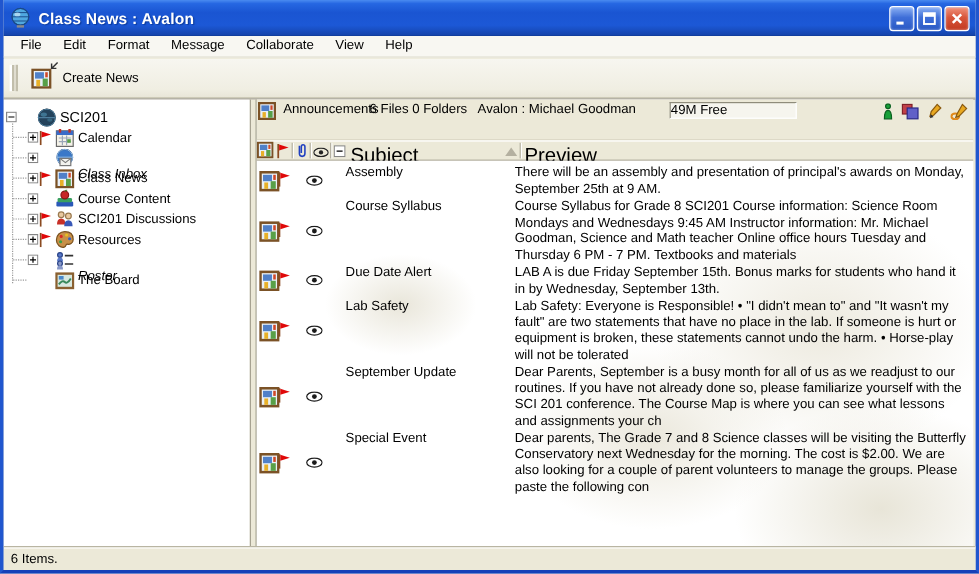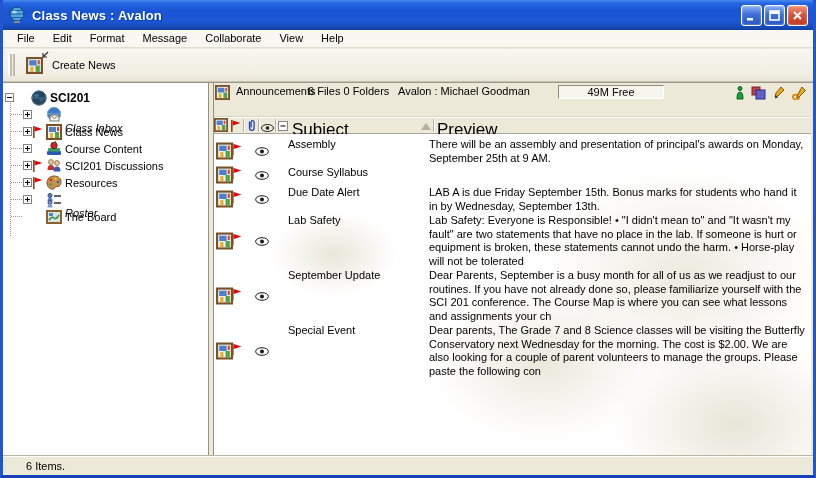--- a/index.html
+++ b/index.html
@@ -61,21 +61,21 @@
   .spacer9 { width:9px; flex:none; }
   
   .panelheader { position:relative; height:34px; background:#ECE9D8; border-bottom:1px solid #D9D5C3; }
   .panelheader > span { position:absolute; top:2px; }
   .ph-icon { left:1px; top:1px; }
   .ph-folder { left:22px; }
   .ph-counts { left:94px; }
   .ph-conn { left:184px; }
   .gauge { position:absolute; left:344px; top:1px; width:106px; height:14px; background:#F6F5EE;
     border-top:1px solid #8F8C7B; border-left:1px solid #8F8C7B; border-bottom:1px solid #fff; border-right:1px solid #fff;
-    text-align:center; line-height:13px; font-size:11px; }
+    line-height:13px; font-size:11px; }
   .ph-tools { position:absolute; right:4px; top:1px; display:flex; gap:7px; align-items:center; height:16px; }
   
   .colheader { position:relative; height:17px; background:#ECE9D8; border-top:1px solid #FFF; border-bottom:1px solid #ACA899; }
   .colheader > * { position:absolute; top:1px; }
   .vsep { width:0; height:13px; border-left:1px solid #B6B2A2; border-right:1px solid #fff; top:1px; }
   .sorttri { width:0; height:0; border-left:5px solid transparent; border-right:5px solid transparent; border-bottom:7px solid #B4B0A0; top:5px; }
   .colhead-label { font-size:17px; top:2px; }
   
   .list { position:relative; height:322px; overflow:hidden; background:#fff; padding-top:3px; }
   .watermark { position:absolute; inset:0; pointer-events:none;
@@ -97,21 +97,21 @@
   .sbtn { position:absolute; top:1px; width:15px; height:14px; border:1px solid #B5B1A4; border-radius:2px;
     background:linear-gradient(180deg,#FBFBF8,#E8E6DB); display:flex; align-items:center; justify-content:center; }
   .sbtn.left { left:2px; }
   .sbtn.right { right:2px; }
   .thumb { position:absolute; left:20px; top:1px; width:183px; height:14px; border:1px solid #9DB4E4; border-radius:2px;
     background:linear-gradient(180deg,#DCE8FC 0%,#C4D6F8 50%,#B4C8F4 100%); }
   .thumb::after { content:""; position:absolute; left:50%; top:4px; width:9px; height:6px; transform:translateX(-50%);
     background:repeating-linear-gradient(90deg,#8FA8DC 0 1px,transparent 1px 3px); }
   
   .statusbar { position:absolute; left:0; top:455px; width:810px; height:20px; background:#ECE9D8;
-    border-top:1px solid #B9B5A2; box-shadow:inset 0 1px 0 #fff; display:flex; align-items:center; padding-left:23px; }
+    border-top:1px solid #B9B5A2; box-shadow:inset 0 1px 0 #fff; display:flex; align-items:center; padding-left:6px; }
 </style>
 </head>
 <body>
 
 <div class="window">
 
   <div class="titlebar">
     <svg class="app-icon" viewBox="0 0 18 18">
       <circle cx="9" cy="8" r="7" fill="#4FA8E0" stroke="#1A4A88"></circle>
       <path d="M9 1 a7 7 0 0 1 0 14 M9 1 a7 7 0 0 0 0 14 M2 8 h14 M3.5 4.5 h11 M3.5 11.5 h11" stroke="#1A4A88" fill="none" stroke-width="0.8"></path>
@@ -179,23 +179,44 @@
             <rect x="0.5" y="0.5" width="8" height="8" fill="#fff" stroke="#848484"></rect>
             <path d="M2 4.5 h5" stroke="#000"></path>
           </svg>
         <span class="root-gap"></span>
         <svg class="ticon" viewBox="0 0 16 16">
           <circle cx="8" cy="8" r="7" fill="#24435C" stroke="#0B1C2A"></circle>
           <path d="M8 1 a7 7 0 0 1 0 14 M8 1 a7 7 0 0 0 0 14 M1 8 h14" stroke="#4E7E9E" fill="none" stroke-width="0.9"></path>
           <ellipse cx="5.5" cy="5.5" rx="2.6" ry="1.8" fill="#3E7492"></ellipse>
           <ellipse cx="10.5" cy="10" rx="2.2" ry="1.5" fill="#35657F"></ellipse>
         </svg>
-        <span class="tlabel" style="font-size:12px;font-weight:bold;">SCI201</span>
-      </div>
-
+        <span class="tlabel" style="font-size:12px;">SCI201</span>
+      </div>
+
+      <div class="treerow child">
+        <svg class="exp" viewBox="0 0 9 9">
+            <rect x="0.5" y="0.5" width="8" height="8" fill="#fff" stroke="#848484"></rect>
+            <path d="M2 4.5 h5 M4.5 2 v5" stroke="#000"></path>
+          </svg>
+        <span class="flagslot">
+            <svg width="10" height="12" viewBox="0 0 10 12">
+              <rect x="0" y="0" width="1.6" height="12" fill="#8A4A20"></rect>
+              <path d="M1.6 0.5 L9.5 3 L1.6 5.5 Z" fill="#E00808"></path>
+            </svg>
+          </span>
+        <svg class="ticon" viewBox="0 0 16 16">
+          <rect x="1" y="2" width="14" height="13" fill="#F4F2E8" stroke="#6A6A6A"></rect>
+          <rect x="1" y="2" width="14" height="3.5" fill="#3A6CC8"></rect>
+          <path d="M3 8 h10 M3 11 h10 M6 6 v8 M9.5 6 v8" stroke="#9AA6B8" stroke-width="1"></path>
+          <rect x="3" y="0.5" width="2" height="3" fill="#C03028"></rect>
+            <rect x="11" y="0.5" width="2" height="3" fill="#C03028"></rect>
+          <rect x="10" y="9" width="3" height="3" fill="#58A048"></rect>
+        </svg>
+        <span class="tlabel">Calendar</span>
+      </div>
 
       <div class="treerow child">
         <svg class="exp" viewBox="0 0 9 9">
             <rect x="0.5" y="0.5" width="8" height="8" fill="#fff" stroke="#848484"></rect>
             <path d="M2 4.5 h5 M4.5 2 v5" stroke="#000"></path>
           </svg>
         <span class="flagslot"></span>
         <svg class="ticon" viewBox="0 0 16 16">
           <circle cx="8" cy="7" r="6.5" fill="#3A78C8" stroke="#1A4A88"></circle>
           <path d="M8 0.5 a6.5 6.5 0 0 1 0 13 M8 0.5 a6.5 6.5 0 0 0 0 13 M1.5 7 h13" stroke="#9CC2E8" fill="none" stroke-width="0.8"></path>
@@ -433,20 +454,21 @@
             <svg class="flag" width="10" height="13" viewBox="0 0 10 12">
                 <rect x="0" y="0" width="1.6" height="12" fill="#8A4A20"></rect>
                 <path d="M1.6 0.5 L9.5 3 L1.6 5.5 Z" fill="#E00808"></path>
               </svg>
           </span>
           <span class="cell-eye"><svg width="14" height="9" viewBox="0 0 14 9">
                 <ellipse cx="7" cy="4.5" rx="6.4" ry="3.8" fill="none" stroke="#1A1A1A" stroke-width="1"></ellipse>
                 <circle cx="7" cy="4.5" r="2" fill="#1A1A1A"></circle>
               </svg></span>
           <span class="cell-subject">Course Syllabus</span>
+          <span class="cell-preview">Course Syllabus for Grade 8 SCI201  Course information: Science Room Mondays and Wednesdays 9:45 AM  Instructor information: Mr. Michael Goodman, Science and Math teacher Online office hours Tuesday and Thursday 6 PM - 7 PM. Textbooks and materials</span>
         </div>
 
         <div class="msgrow">
           <span class="cell-icon">
             <svg class="news" width="17" height="18" viewBox="0 0 16 16">
                 <rect width="16" height="16" fill="#7B5226"></rect>
                 <rect x="2" y="2" width="12" height="12" fill="#E9F0F7"></rect>
                 <rect x="3" y="3" width="7" height="5" fill="#5080C8"></rect>
                 <rect x="11" y="3" width="2" height="4" fill="#D04828"></rect>
                 <rect x="4" y="9" width="3" height="5" fill="#E8B028"></rect>

